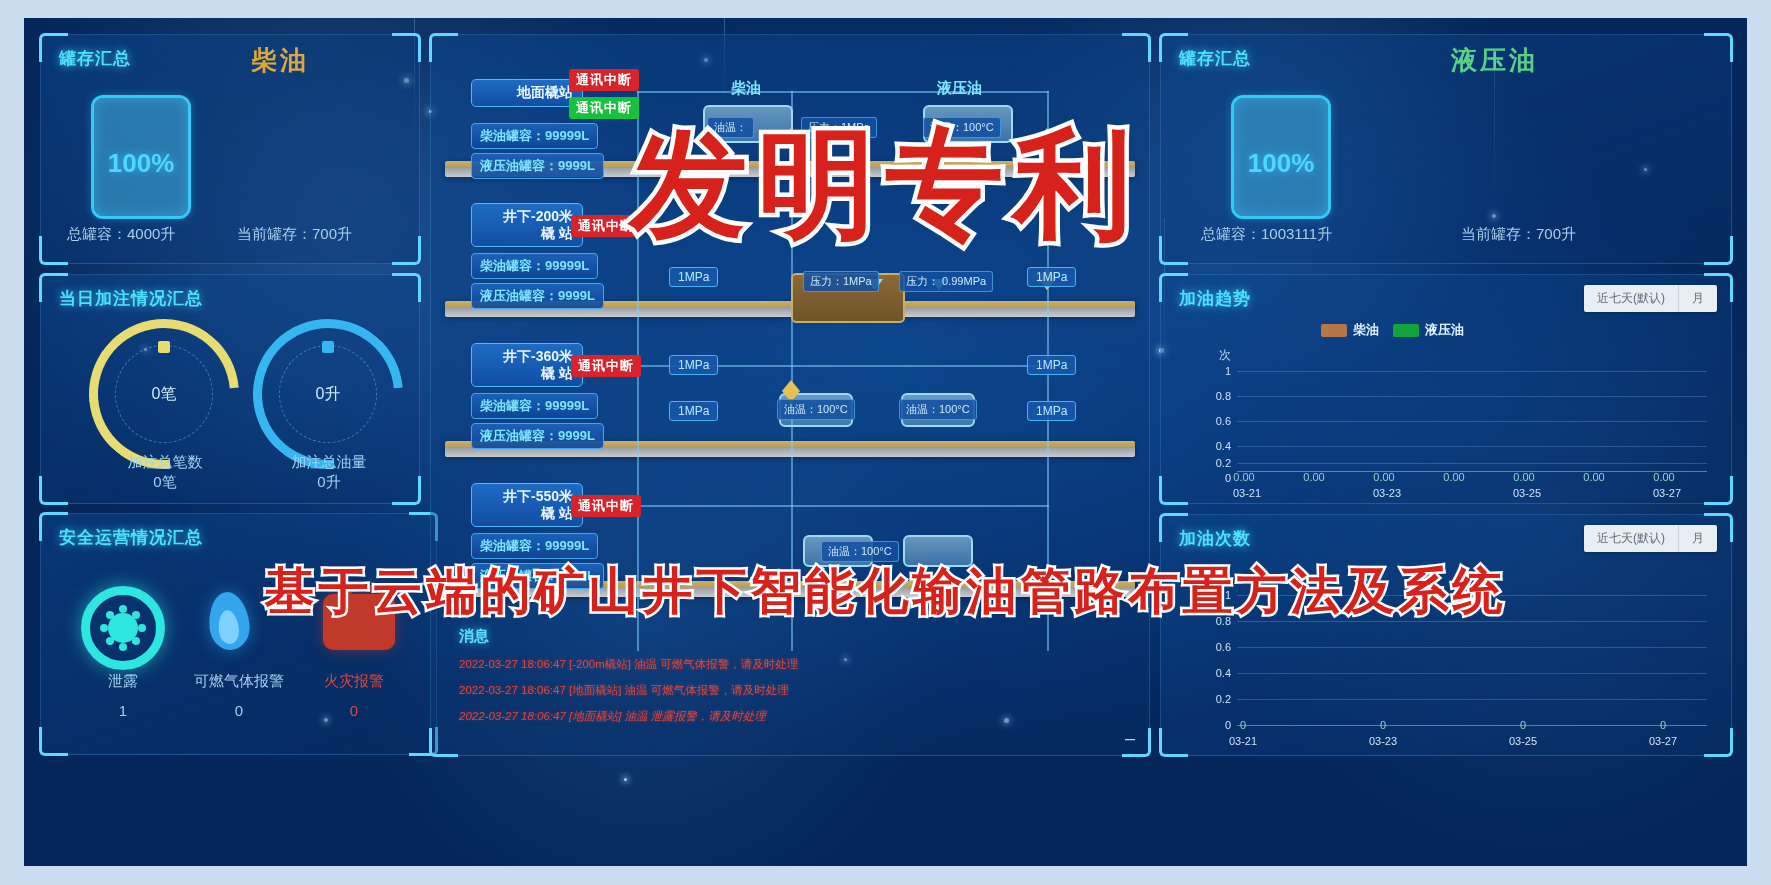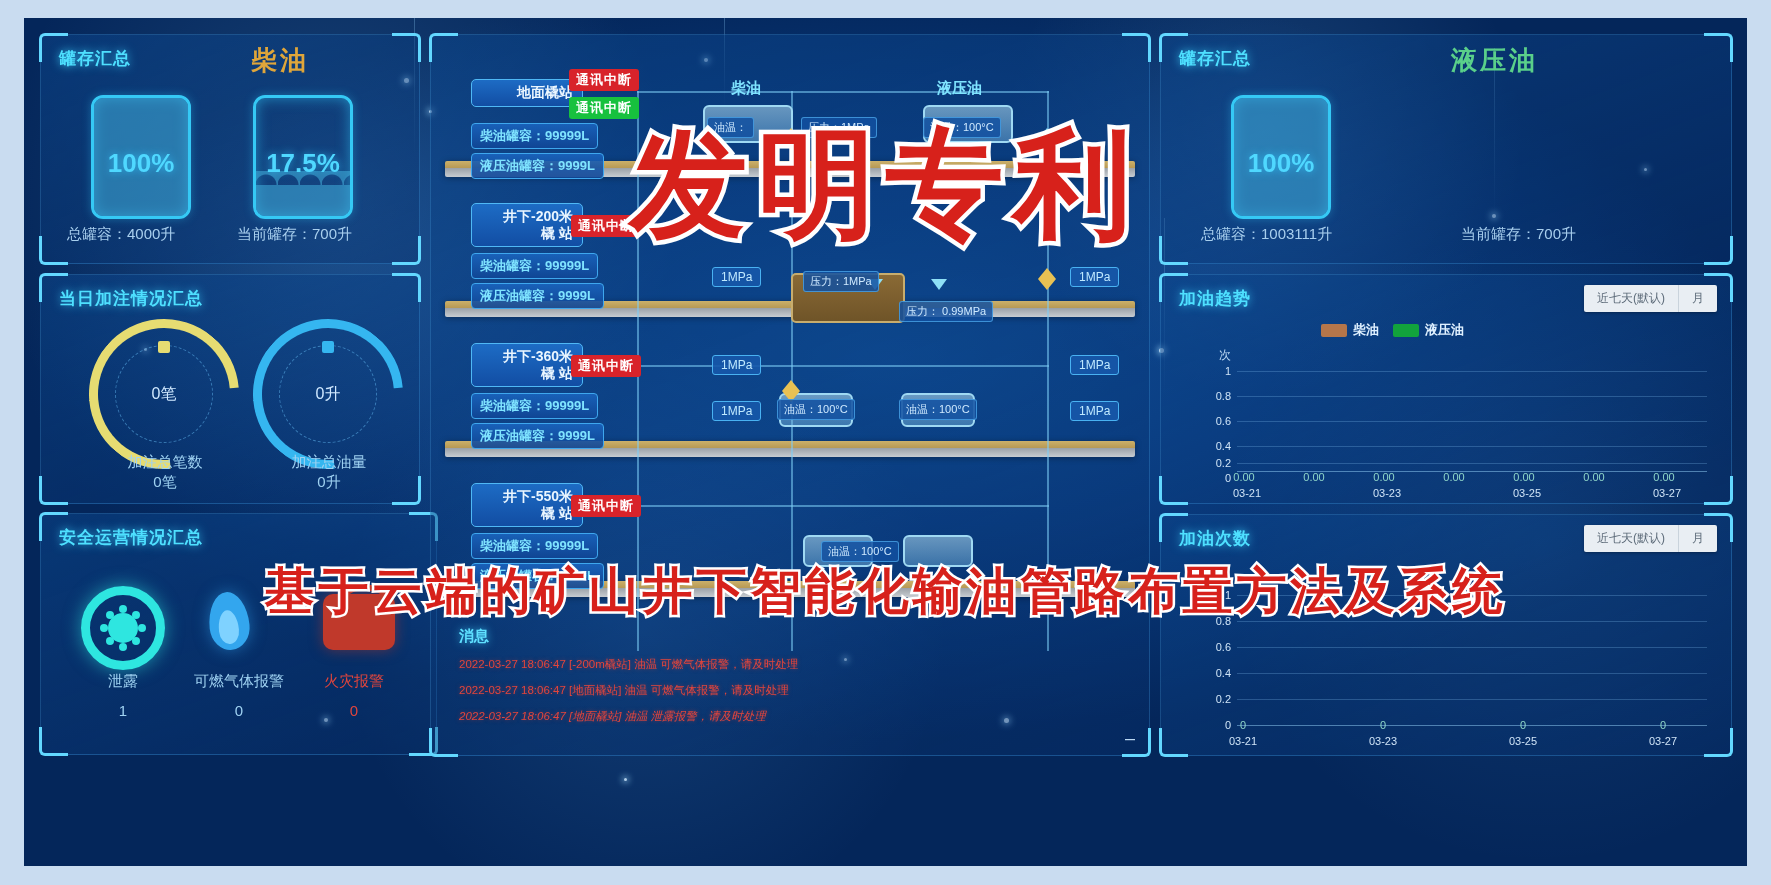--- a/index.html
+++ b/index.html
@@ -59,21 +59,21 @@
          white-space:nowrap;letter-spacing:1px;}
   .b-red{background:#d8232a;}
   .b-green{background:#17c13e;}
   .stlabel{position:absolute;background:linear-gradient(180deg,rgba(30,110,200,.95),rgba(18,78,165,.95));
            border:1px solid #4fb8f5;border-radius:5px;color:#eaf6ff;font-size:14px;font-weight:bold;
            padding:4px 9px;text-align:right;white-space:nowrap;}
   .stinfo{position:absolute;background:linear-gradient(180deg,rgba(26,100,190,.9),rgba(16,70,150,.9));
            border:1px solid #3ea7ee;border-radius:4px;color:#7fe4ff;font-size:13px;font-weight:bold;
            padding:3px 8px;white-space:nowrap;}
   .mpa{position:absolute;background:rgba(22,88,170,.9);border:1px solid #49b2f2;border-radius:3px;
-       color:#bfe9ff;font-size:12px;padding:2px 8px;white-space:nowrap;margin-left:43px;}
+       color:#bfe9ff;font-size:12px;padding:2px 8px;white-space:nowrap;}
   .sens{position:absolute;background:rgba(18,80,160,.85);border:1px solid rgba(90,190,255,.6);
         border-radius:3px;color:#cfeaff;font-size:11px;padding:2px 6px;white-space:nowrap;}
 
   
   .pipe{position:absolute;background:rgba(125,205,245,.55);}
   .pipe-v{width:2px;}
   .pipe-h{height:2px;}
   .level{position:absolute;height:16px;border-radius:2px;
      background:linear-gradient(180deg,#cbb06a 0%,#b89a55 42%,#9aa0a6 43%,#c7ccd1 100%);
      box-shadow:0 1px 6px rgba(0,0,0,.35);}
@@ -175,25 +175,20 @@
     <div class="corner c-br"></div>
 
     <div class="ptitle">罐存汇总</div>
     <div class="tank-head" style="left:210px;top:8px;color:#e0a63a;">柴油</div>
 
     <div class="tankbox" style="left:50px;top:60px;">
       <div class="tankfill" style="height:100%;"></div>
       <div class="tankval">100%</div>
     </div>
 
-    <div class="tankbox" style="left:212px;top:60px;">
-      <div class="tankfill" style="height:26%;"></div>
-      <div class="wave" style="bottom:26%;"></div>
-      <div class="tankval">17.5%</div>
-    </div>
 
     <div class="caption" style="left:26px;top:190px;">总罐容：4000升</div>
     <div class="caption" style="left:196px;top:190px;">当前罐存：700升</div>
   </div>
 
   <div class="panel" style="left:16px;top:256px;width:378px;height:228px;">
     <div class="corner c-tl"></div>
     <div class="corner c-tr"></div>
     <div class="corner c-bl"></div>
     <div class="corner c-br"></div>
@@ -275,21 +270,21 @@
     <div class="arrow" style="left:436px;top:244px;"></div>
     <div class="arrow" style="left:500px;top:244px;"></div>
 
     <div class="sens" style="left:276px;top:82px;">油温：</div>
     <div class="sens" style="left:370px;top:82px;">压力：1MPa</div>
     <div class="sens" style="left:492px;top:82px;">油温：100°C</div>
     <div class="sens" style="left:346px;top:364px;">油温：100°C</div>
     <div class="sens" style="left:468px;top:364px;">油温：100°C</div>
     <div class="sens" style="left:390px;top:506px;">油温：100°C</div>
     <div class="sens" style="left:372px;top:236px;">压力：1MPa</div>
-    <div class="sens" style="left:468px;top:236px;margin-top:30px;">压力：
+    <div class="sens" style="left:468px;top:236px;">压力：
       <span>0.99MPa</span></div>
 
     <div class="mpa" style="left:238px;top:232px;">1MPa</div>
     <div class="mpa" style="left:596px;top:232px;">1MPa</div>
     <div class="mpa" style="left:238px;top:320px;">1MPa</div>
     <div class="mpa" style="left:596px;top:320px;">1MPa</div>
     <div class="mpa" style="left:238px;top:366px;">1MPa</div>
     <div class="mpa" style="left:596px;top:366px;">1MPa</div>
 
     <div class="caption" style="left:300px;top:44px;color:#7fe4ff;font-weight:bold;">柴油</div>

